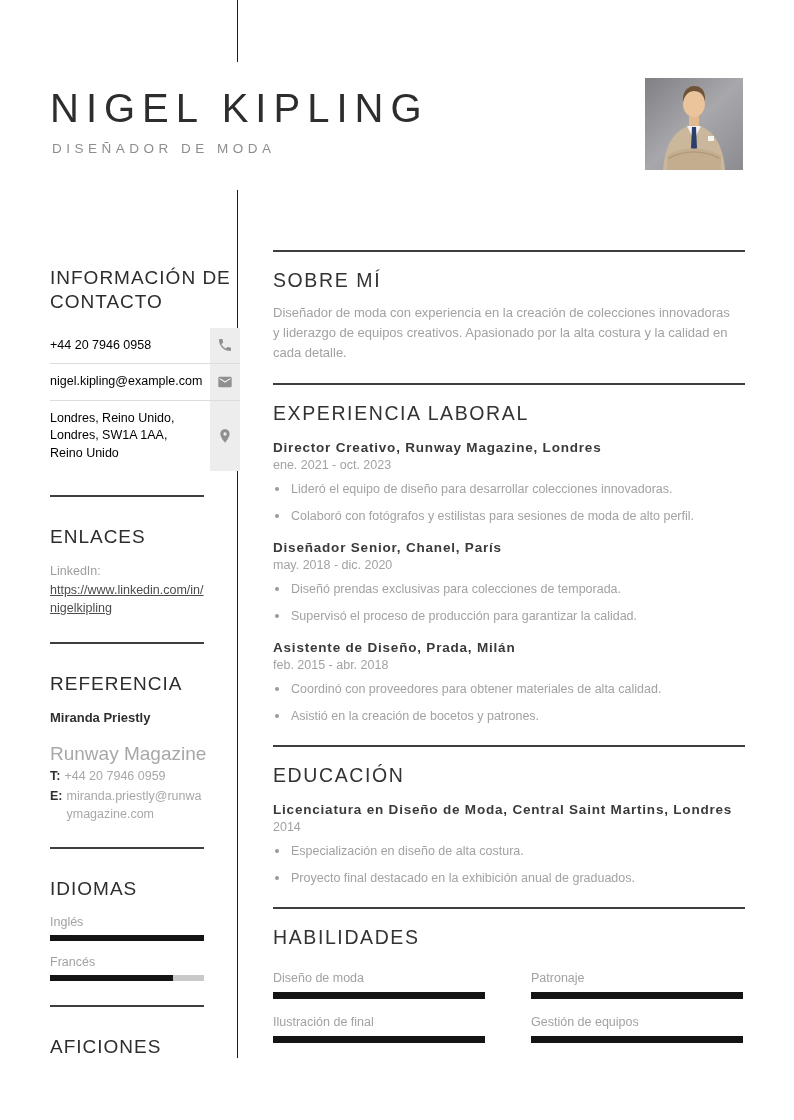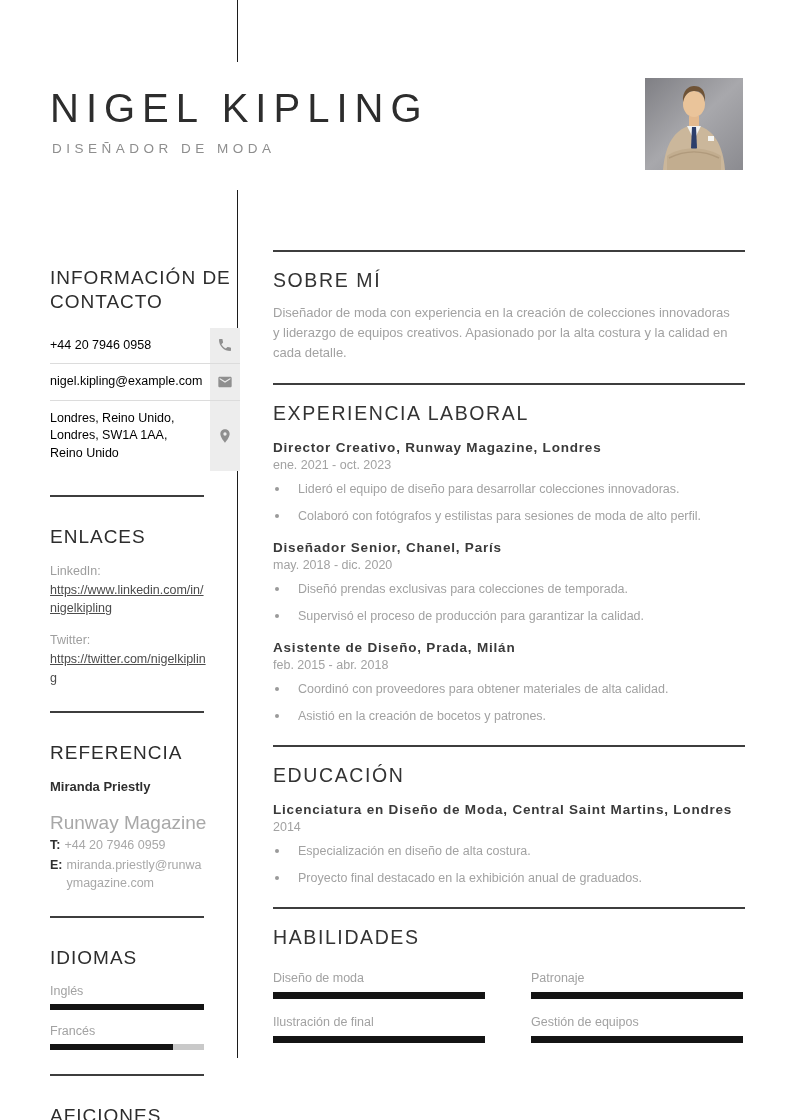--- a/index.html
+++ b/index.html
@@ -55,21 +55,21 @@
   
   .main-col { position:absolute; left:273px; top:250px; width:472px; }
   .main-heading { font-size:19.5px; font-weight:500; letter-spacing:1.6px; color:#333333; margin-top:17px; }
   .rule2 { height:2px; background:#3e3e3e; width:472px; }
   .about-text { margin-top:11px; font-size:13px; color:#a2a2a2; line-height:1.55; width:460px; }
   .rule2.gap { margin-top:20px; }
 
   .job { margin-top:15px; }
   .job-title { font-size:13.5px; font-weight:700; letter-spacing:0.8px; color:#3a3a3a; }
   .job-dates { font-size:12.5px; color:#a2a2a2; margin-top:3px; }
-  .bullet-row { display:flex; margin-top:9px; font-size:12.5px; color:#a2a2a2; line-height:1.4;gap:7px; }
+  .bullet-row { display:flex; margin-top:9px; font-size:12.5px; color:#a2a2a2; line-height:1.4; }
   .bullet-dot { flex:0 0 auto; width:4px; height:4px; border-radius:50%; background:#9a9a9a; margin:6px 12px 0 2px; }
 
   .skills-grid { display:grid; grid-template-columns:212px 212px; column-gap:46px; row-gap:16px; margin-top:22px; }
   .skill-name { font-size:12.5px; color:#a2a2a2; margin-bottom:7px; }
   .skill-track { width:212px; height:7px; background:#c9c9c9; }
   .skill-fill { height:7px; background:#141414; }
 </style>
 </head>
 <body>
 
@@ -143,24 +143,20 @@
       </div>
     </div>
     <div class="rule after"></div>
 
     <div class="links-block">
       <div class="side-heading">ENLACES</div>
       <div class="link-item">
         <div class="link-label">LinkedIn:</div>
         <a href="#" class="link-url">https://www.linkedin.com/in/nigelkipling</a>
       </div>
-      <div class="link-item">
-        <div class="link-label">Twitter:</div>
-        <a href="#" class="link-url">https://twitter.com/nigelkipling</a>
-      </div>
     </div>
     <div class="rule after"></div>
 
     <div class="ref-block">
       <div class="side-heading">REFERENCIA</div>
       <div class="ref-name">Miranda Priestly</div>
       <div class="ref-company">Runway Magazine</div>
       <div class="ref-row">
         <span class="ref-key">T:</span>
         <span class="ref-val">+44 20 7946 0959</span>

